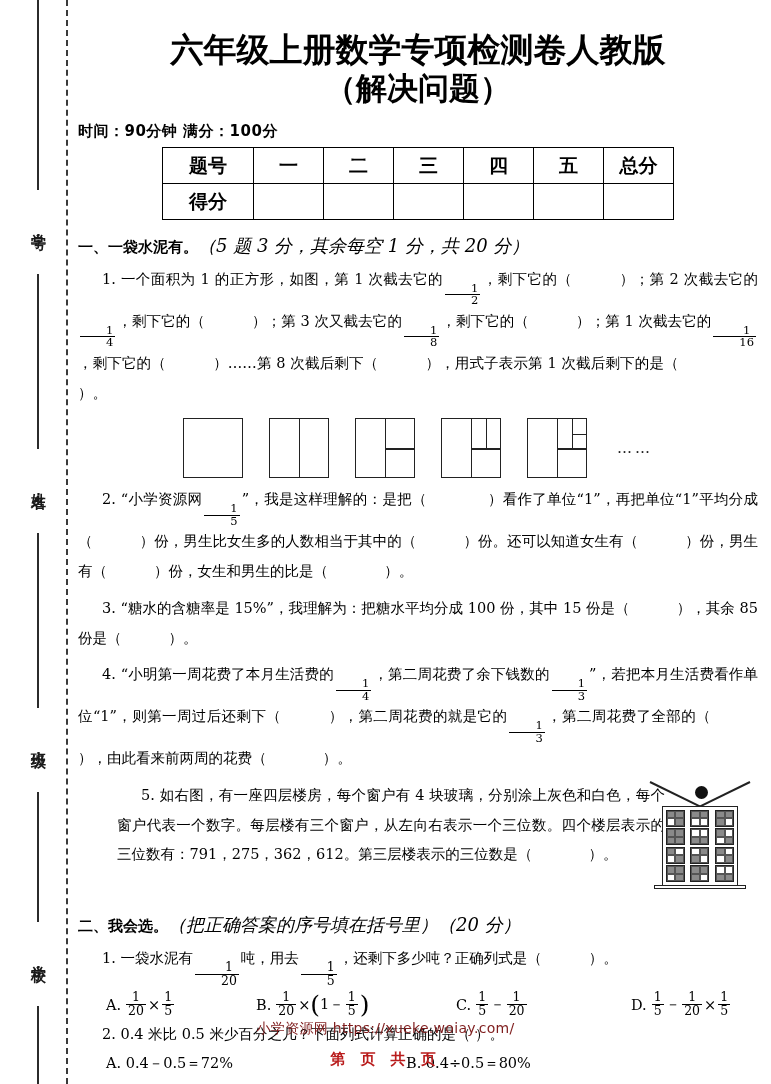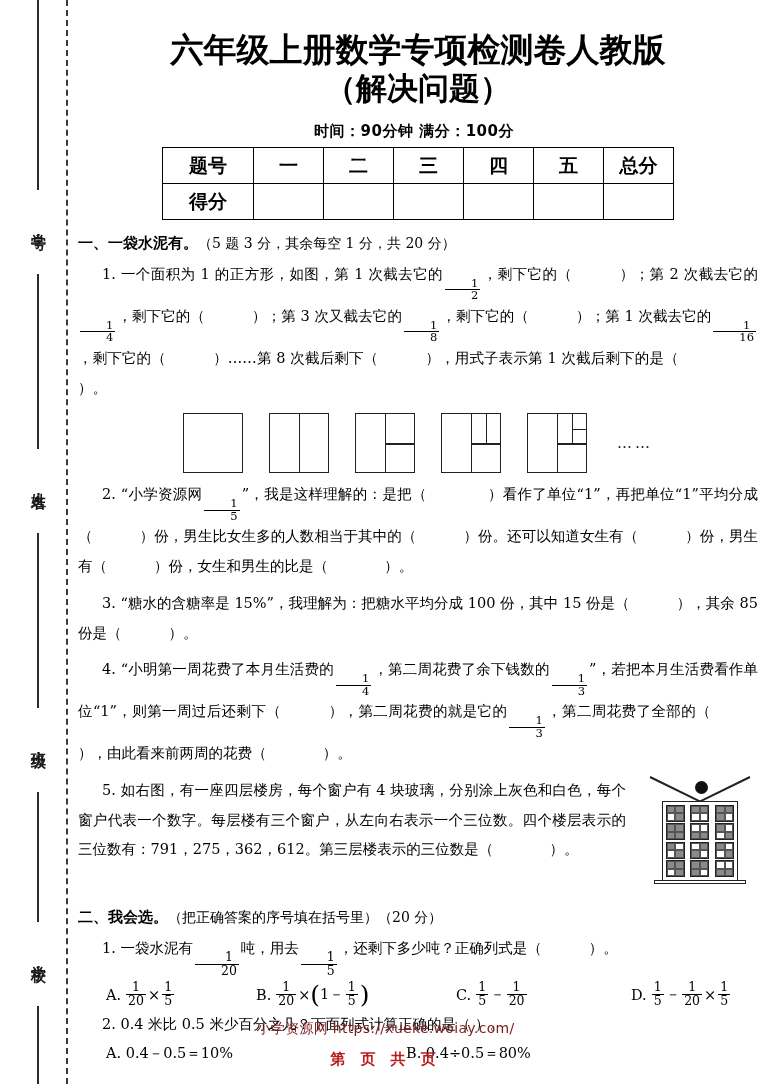--- a/index.html
+++ b/index.html
@@ -35,21 +35,21 @@
   .content{position:absolute;left:78px;top:0;width:680px;}
 
   .title{
     text-align:center;font-family:"DejaVu Sans","Liberation Sans",sans-serif;
     font-weight:bold;font-size:33px;line-height:1.22;letter-spacing:0px;
     margin-top:30px;color:#000;
   }
   .title .l2{display:block;font-size:31px;}
 
   .meta{
-    text-align:center;padding-right:8px;margin-top:14px;
+    text-align:left;padding-right:8px;margin-top:14px;
     font-family:"DejaVu Sans","Liberation Sans",sans-serif;
     font-size:15px;font-weight:600;letter-spacing:0.5px;
   }
 
   
   table.score{
     border-collapse:collapse;margin:6px auto 0 auto;width:512px;
     table-layout:fixed;
   }
   table.score td{
@@ -57,21 +57,21 @@
     font-family:"DejaVu Sans","Liberation Sans",sans-serif;
     font-size:19px;font-weight:bold;
   }
   table.score td.lbl{width:88px;}
 
   
   .sec-head{
     margin:14px 0 4px 0;font-size:15px;
   }
   .sec-head b{font-family:"DejaVu Sans","Liberation Sans",sans-serif;font-size:15px;}
-  .sec-head .note{font-size:14px;}
+  .sec-head .note{font-size:18px;font-style:italic;}
 
   .q{margin:7px 0 0 0;font-size:14.5px;line-height:2.05;text-align:justify;}
   .q.indent{text-indent:24px;}
   .blank{display:inline-block;}
 
   
   .fr{
     display:inline-flex;flex-direction:column;align-items:center;
     vertical-align:-0.52em;margin:0 2px;line-height:1.02;
   }
@@ -251,21 +251,21 @@
         </span><span>，第二周花费了余下钱数的</span><span class="fr">
           <span class="n">1</span>
           <span class="d">3</span>
         </span><span>”，若把本月生活费看作单位“1”，则第一周过后还剩下（</span><span class="blank">&nbsp;&nbsp;&nbsp;&nbsp;&nbsp;</span><span>），第二周花费的就是它的</span><span class="fr">
           <span class="n">1</span>
           <span class="d">3</span>
         </span><span>，第二周花费了全部的（</span><span class="blank">&nbsp;&nbsp;&nbsp;&nbsp;&nbsp;</span><span>），由此看来前两周的花费（</span><span class="blank">&nbsp;&nbsp;&nbsp;&nbsp;&nbsp;&nbsp;&nbsp;</span><span>）。</span>
     </div>
 
     <div style="position:relative;min-height:114px;">
-      <div class="q indent" style="width:548px;">
+      <div class="q indent" style="width:548px;margin-left:39px;">
         <span>5.</span>
         <span>如右图，有一座四层楼房，每个窗户有 4 块玻璃，分别涂上灰色和白色，每个窗户代表一个数字。每层楼有三个窗户，从左向右表示一个三位数。四个楼层表示的三位数有：791，275，362，612。第三层楼表示的三位数是（</span><span class="blank">&nbsp;&nbsp;&nbsp;&nbsp;&nbsp;&nbsp;&nbsp;</span><span>）。</span>
       </div>
 
       <div class="building">
         <div class="roof-l" style="left:2px;width:56px;transform-origin:left center;transform:rotate(26deg);"></div>
         <div class="roof-r" style="right:2px;width:56px;transform-origin:right center;transform:rotate(-26deg);"></div>
         <div class="knob"></div>
         <div class="body" id="building-body">
             <div class="floor">
@@ -424,21 +424,21 @@
             <span class="d">5</span>
           </span>
         </span>
       </div>
 
     <div class="q indent" style="margin-top:2px;">
       <span>2.</span>
       <span>0.4 米比 0.5 米少百分之几？下面列式计算正确的是（      ）。</span>
     </div>
     <div class="choices" style="padding-left:28px;">
-      <span style="width:300px;">A.  0.4－0.5＝10%</span>
+      <span style="width:300px;">A.  0.4－0.5＝72%</span>
       <span>B.  0.4÷0.5＝80%</span>
     </div>
 
   </div>
 
   <div class="watermark">小学资源网 https://xueke.woiay.com/</div>
   <div class="pagenum">第 页 共 页</div>
 </div>
 
 </body></html>

